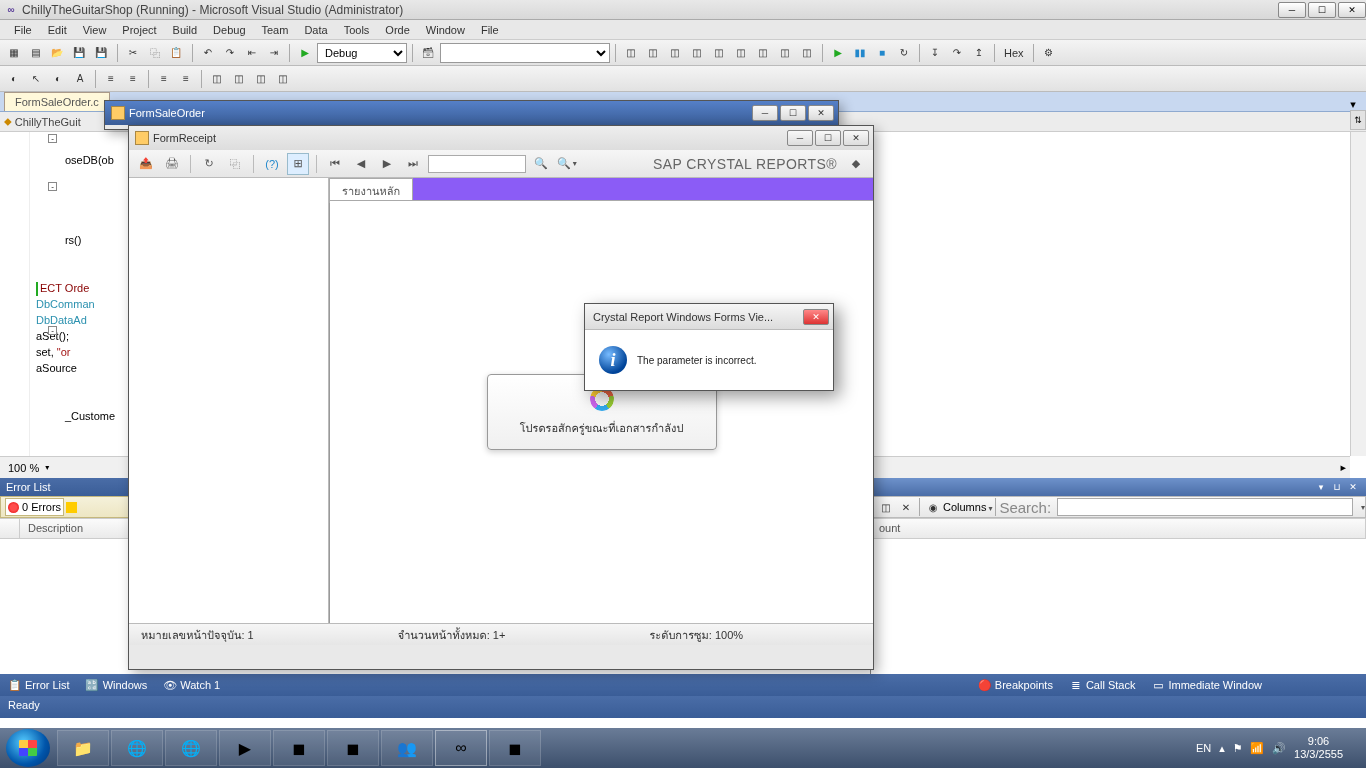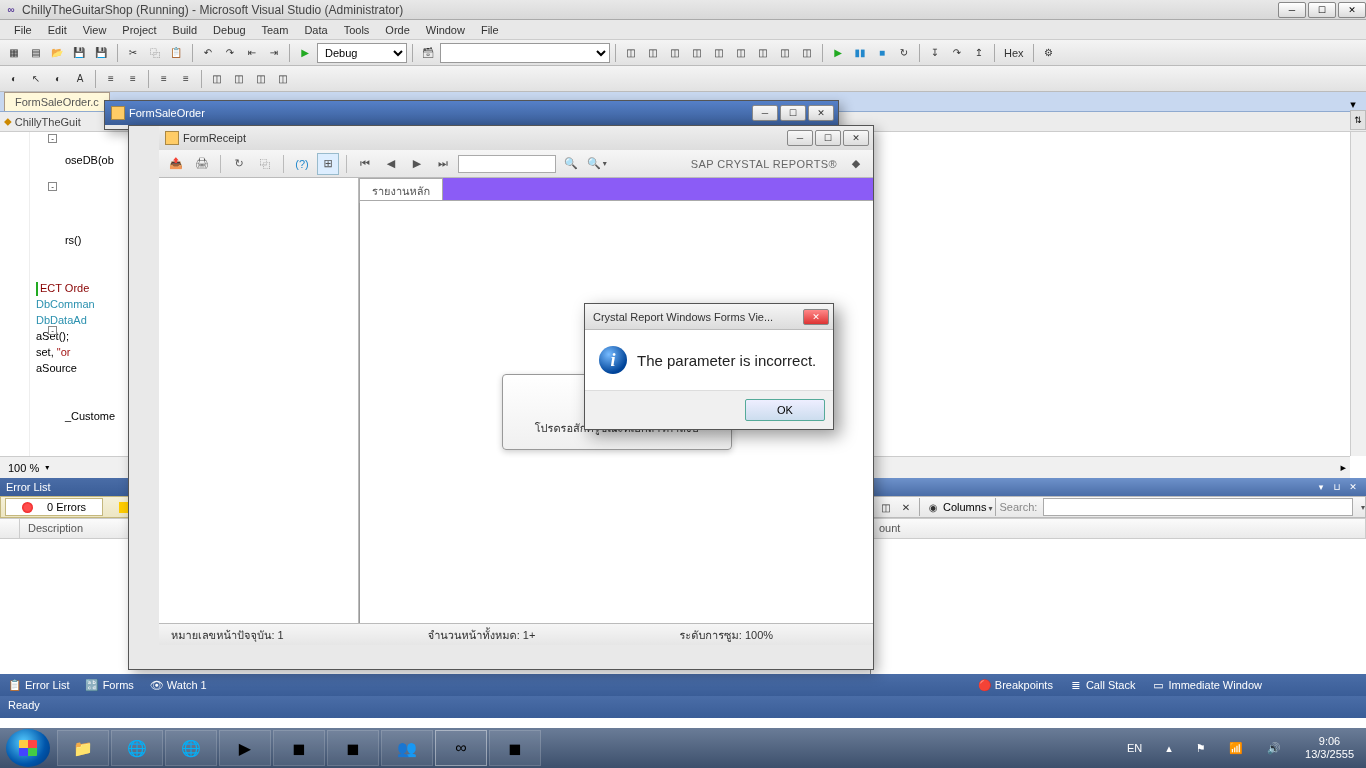--- a/index.html
+++ b/index.html
@@ -45,59 +45,59 @@
     .code-scroll-h { position:absolute; left:0; right:16px; bottom:0; height:22px; background:#f0f0f0; border-top:1px solid #ccc; display:flex; align-items:center;}
     .zoom-box { margin-left: 4px; font-size:11px; padding: 0 4px;}
     .zoom-caret { font-size:8px; margin-left:2px;}
     .splitter-icon { position:absolute; right:0; top:-22px; width:16px; height:20px; background:#e2e2e2; border:1px solid #bbb; display:flex; align-items:center; justify-content:center; font-size:9px;}
     
     
     .panel-header { height: 18px; background: linear-gradient(to bottom, #4a6da7, #3a5d97); color: #fff; font-size: 11px; padding: 2px 6px; display: flex; align-items: center; }
     .panel-header .pin-area { margin-left: auto; display: flex; gap: 2px; }
     .pin-btn { width: 14px; height: 14px; display: flex; align-items: center; justify-content: center; color: #fff; font-size: 9px; }
     .error-toolbar { height: 22px; background: linear-gradient(to bottom, #f5f1da, #ede6c3); border: 1px solid #c4b77d; display: flex; align-items: center; padding-left: 4px; }
-    .err-tab { padding: 2px 16px; display: flex; align-items: center; gap: 14px; background: #fff; border: 1px solid #c4b77d; height: 18px; font-size: 11px; }
+    .err-tab { padding: 2px 2px; display: flex; align-items: center; gap: 3px; background: #fff; border: 1px solid #c4b77d; height: 18px; font-size: 11px; }
     .err-icon-red { width:11px; height:11px; background: radial-gradient(circle,#ff4d4d 40%,#d00); border-radius:50%; display:inline-block;}
     .err-icon-yell { width:11px; height:11px; background: #fc0; display:inline-block;}
     .error-grid { flex: 1; background: #fff; border-top: 1px solid #ccc; }
     .grid-header { height: 20px; background: linear-gradient(to bottom, #fbfbfb, #eaeaea); border-bottom: 1px solid #ccc; display: flex; }
     .gh-cell { padding: 3px 8px; border-right: 1px solid #ccc; font-size: 11px; color: #555; }
     
     
     .bottom-tabs { height: 22px; background: linear-gradient(to bottom, #4a6da7, #3a5d97); display: flex; align-items: center; padding-left: 4px; gap: 8px; }
     .bt-item { color: #fff; font-size: 11px; display: flex; align-items: center; gap: 3px; padding: 2px 4px; }
     .bottom-tabs .right-group { margin-left: auto; display:flex; gap:8px; margin-right: 100px;}
     
     
     .status-bar { height: 22px; background: linear-gradient(to bottom, #4a6da7, #3a5d97); color: #fff; font-size: 11px; padding: 3px 8px; }
     
     
     .win-taskbar { position: absolute; left: 0; right: 0; bottom: 0; height: 40px; background: linear-gradient(to bottom, rgba(90,110,140,0.9), rgba(50,70,100,0.95)); display: flex; align-items: center; }
     .start-orb { width: 44px; height: 38px; background: radial-gradient(circle at 40% 35%, #5cf, #05a 60%, #037); border-radius: 50%; margin: 0 6px; display:flex;align-items:center;justify-content:center;}
     .start-flag { width:18px; height:16px; background: conic-gradient(#f44 0 25%, #4c4 0 50%, #44f 0 75%, #fc4 0); border-radius:1px;}
     .task-btn { width: 52px; height: 36px; margin: 0 1px; background: rgba(255,255,255,0.08); border: 1px solid rgba(255,255,255,0.15); display: flex; align-items: center; justify-content: center; font-size: 16px; }
-    .tray { margin-left: auto; display: flex; align-items: center; color: #fff; font-size: 11px; padding-right: 12px; gap: 24px; }
+    .tray { margin-left: auto; display: flex; align-items: center; color: #fff; font-size: 11px; padding-right: 23px; gap: 8px; }
     .tray-time { text-align: center; line-height: 13px; }
     
     
     .win-frame { position: absolute; background: #e9e9e9; border: 1px solid #555; box-shadow: 4px 4px 12px rgba(0,0,0,0.3); }
     .win-title { height: 24px; background: linear-gradient(to bottom, #5580c8, #3a5d97); display: flex; align-items: center; padding-left: 6px; color: #fff; font-size: 12px; }
     .win-title.light { background: linear-gradient(to bottom, #eee, #ddd); color: #333; }
     .wt-icon { width: 14px; height: 14px; margin-right: 4px; background: #fc6; display:inline-block; border:1px solid #a84;}
     .wt-controls { margin-left: auto; display: flex; margin-right: 4px; }
     .wt-btn { width: 26px; height: 16px; background: linear-gradient(to bottom,#f8f8f8,#ddd); border:1px solid #888; margin-left:2px; display:flex;align-items:center;justify-content:center; font-size:9px; border-radius:2px; color:#333;}
     .wt-btn.red { background: linear-gradient(to bottom,#f88,#d33); color:#fff;}
     
     
     .cr-toolbar { height: 28px; background: linear-gradient(to bottom, #f6f6f6, #e6e6e6); border-bottom: 1px solid #bbb; display: flex; align-items: center; padding: 0 6px; gap: 4px; }
     .cr-btn { width: 22px; height: 22px; display:flex; align-items:center; justify-content:center; border:1px solid transparent; color:#555; font-size:11px;}
     .cr-btn.active { border: 1px solid #9bc; background:#def;}
     .cr-sep { width:1px; height:18px; background:#bbb; margin:0 3px;}
     .cr-input { width: 98px; height: 18px; border: 1px solid #aaa; background:#fff; }
-    .cr-brand { margin-left: auto; font-size: 11px; color: #666; letter-spacing: 0.4px; }
+    .cr-brand { margin-left: auto; font-size: 14px; color: #666; letter-spacing: 0.4px; }
     .cr-body { display: flex; height: 445px; }
     .cr-tree { width: 200px; background: #fff; border-right: 1px solid #bbb; }
     .cr-main { flex: 1; background: #8b5cf6; position: relative; border-left:1px solid #999; padding-top: 0; }
     .cr-tab { position:relative; top:0; left:0; padding: 3px 12px; background: #fff; border:1px solid #aaa; border-bottom:none; display:inline-block; font-size:11px; color:#555; margin-left:-1px;}
     .cr-viewport { position:absolute; top:22px; left:0; right:0; bottom:0; background:#fff; border-top:1px solid #aaa;}
     .cr-status { height: 22px; background: linear-gradient(to bottom, #f6f6f6, #e6e6e6); border-top: 1px solid #bbb; display: flex; align-items: center; font-size: 11px; color: #333; }
     .cr-status span { padding: 0 12px; }
     
     
     .loading-box { position: absolute; left: 50%; top: 50%; transform: translate(-50%, -50%); width: 230px; height: 76px; background: linear-gradient(to bottom, #fff, #f0f0f0); border: 1px solid #999; border-radius: 4px; display: flex; flex-direction: column; align-items: center; justify-content: center; gap: 8px; box-shadow: 0 2px 6px rgba(0,0,0,0.2);}
@@ -284,40 +284,40 @@
         <span class="pin-btn">✕</span>
       </div>
     </div>
     <div class="error-toolbar" style="background:linear-gradient(to bottom,#f8f8f8,#e8e8e8);border-color:#bbb">
       <span class="tb-btn">◫</span>
       <span class="tb-btn">✕</span>
       <span class="tb-sep"></span>
       <span class="tb-btn">◉</span>
       <span style="font-size:11px"><span>Columns</span><span class="caret">▾</span></span>
       <span class="tb-sep"></span>
-      <span style="font-size:11px;color:#888">Search:</span>
+      <span style="font-size:15px;color:#888">Search:</span>
       <input class="search-box" style="">
       <span class="caret">▾</span>
     </div>
     <div class="error-grid">
       <div class="grid-header">
         <div class="gh-cell" style="flex:1">ount</div>
       </div>
     </div>
   </div>
 </div>
 
 <div class="bottom-tabs">
   <div class="bt-item">
       <span class="ico">📋</span>
       <span>Error List</span>
     </div>
   <div class="bt-item">
       <span class="ico">🔡</span>
-      <span>Forms</span>
+      <span>Windows</span>
     </div>
   <div class="bt-item">
       <span class="ico">👁</span>
       <span>Watch 1</span>
     </div>
   <div class="right-group">
     <div class="bt-item">
         <span class="ico">🔴</span>
         <span>Breakpoints</span>
       </div>
@@ -341,21 +341,21 @@
     <span class="wt-icon"></span>
     <span>FormSaleOrder</span>
     <div class="wt-controls">
       <div class="wt-btn">─</div>
       <div class="wt-btn">☐</div>
       <div class="wt-btn">✕</div>
     </div>
   </div>
 </div>
 
-<div class="win-frame" style="left:128px; top:125px; width:746px; height:545px;padding-left:30px;">
+<div class="win-frame" style="left:128px; top:125px; width:746px; height:545px;">
   <div class="win-title light">
     <span class="wt-icon"></span>
     <span style="color:#333">FormReceipt</span>
     <div class="wt-controls">
       <div class="wt-btn">─</div>
       <div class="wt-btn">☐</div>
       <div class="wt-btn">✕</div>
     </div>
   </div>
   <div class="cr-toolbar">
@@ -397,24 +397,21 @@
   </div>
 </div>
 
 <div class="dialog" style="left:560px; top:303px;margin-left:24px;">
   <div class="dlg-title">
     <span>Crystal Report Windows Forms Vie...</span>
     <div class="wt-btn red">✕</div>
   </div>
   <div class="dlg-body">
     <div class="info-icon">i</div>
-    <span style="font-size:15px;color:#222">The parameter is incorrect.</span>
-  </div>
-  <div class="dlg-footer">
-    <button class="ok-btn">OK</button>
+    <span style="font-size:10px;color:#222">The parameter is incorrect.</span>
   </div>
 </div>
 
 <div class="win-taskbar">
   <div class="start-orb">
       <div class="start-flag"></div>
     </div>
   <div class="task-btn">📁</div>
   <div class="task-btn">🌐</div>
   <div class="task-btn">🌐</div>

